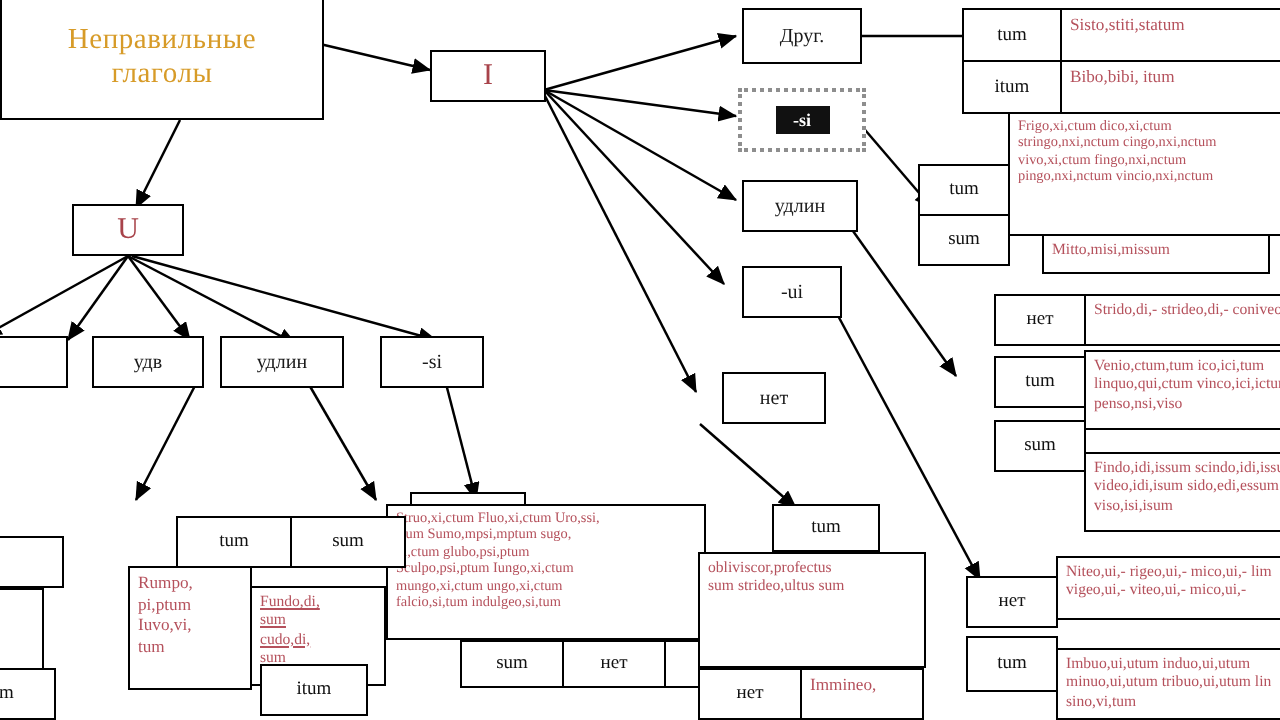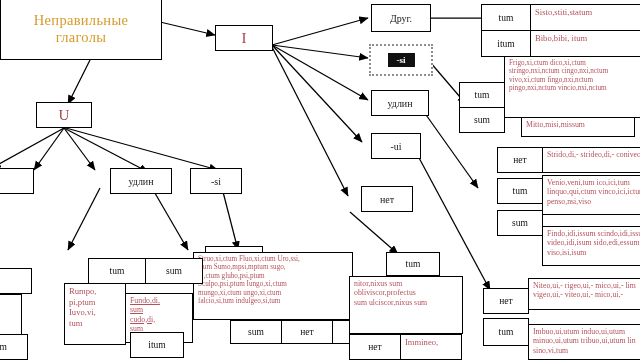--- a/index.html
+++ b/index.html
@@ -130,20 +130,23 @@
     <span>I</span>
   </div>
 
   <div class="box root-box" style="left:36px; top:102px; width:56px; height:26px;">
     <span>U</span>
   </div>
 
   <div class="box lvl-box" style="left:-22px; top:168px; width:56px; height:26px;">
     <span></span>
   </div>
+  <div class="box lvl-box" style="left:46px; top:168px; width:56px; height:26px;">
+    <span>удв</span>
+  </div>
   <div class="box lvl-box" style="left:110px; top:168px; width:62px; height:26px;">
     <span>удлин</span>
   </div>
   <div class="box lvl-box" style="left:190px; top:168px; width:52px; height:26px;">
     <span>-si</span>
   </div>
 
   <div class="box lvl-box" style="left:371px; top:4px; width:60px; height:28px;">
     <span>Друг.</span>
   </div>
@@ -199,21 +202,21 @@
     <span>нет</span>
   </div>
   <div class="cell val mid" style="left:542px; top:147px; width:100px; height:26px;">
     <span class="ln">Strido,di,- strideo,di,- coniveo,iv</span>
   </div>
 
   <div class="cell key" style="left:497px; top:178px; width:46px; height:26px;">
     <span>tum</span>
   </div>
   <div class="cell val mid" style="left:542px; top:175px; width:100px; height:40px;">
-    <span class="ln">Venio,veni,tum ico,ici,tum</span>
+    <span class="ln">Venio,ctum,tum ico,ici,tum</span>
     <span class="ln">linquo,qui,ctum vinco,ici,ictum</span>
     <span class="ln">penso,nsi,viso</span>
   </div>
 
   <div class="cell key" style="left:497px; top:210px; width:46px; height:26px;">
     <span>sum</span>
   </div>
   <div class="cell val mid" style="left:542px; top:226px; width:100px; height:40px;">
     <span class="ln">Findo,idi,issum scindo,idi,issum</span>
     <span class="ln">video,idi,isum sido,edi,essum</span>
@@ -287,23 +290,22 @@
     <span class="ln">m</span>
   </div>
   <div class="cell key" style="left:-30px; top:334px; width:58px; height:26px;">
     <span>sum</span>
   </div>
 
   <div class="cell key" style="left:386px; top:252px; width:54px; height:24px;">
     <span>tum</span>
   </div>
   <div class="cell val mid" style="left:349px; top:276px; width:114px; height:58px;">
-    <span class="ln">nitor,nixus sum</span>
     <span class="ln">obliviscor,profectus</span>
-    <span class="ln">sum ulciscor,nixus sum</span>
+    <span class="ln">sum strideo,ultus sum</span>
   </div>
   <div class="cell key" style="left:349px; top:334px; width:52px; height:26px;">
     <span>нет</span>
   </div>
   <div class="cell val big" style="left:400px; top:334px; width:62px; height:26px;">
     <span class="ln">Immineo,</span>
   </div>
 
 </div>
 

